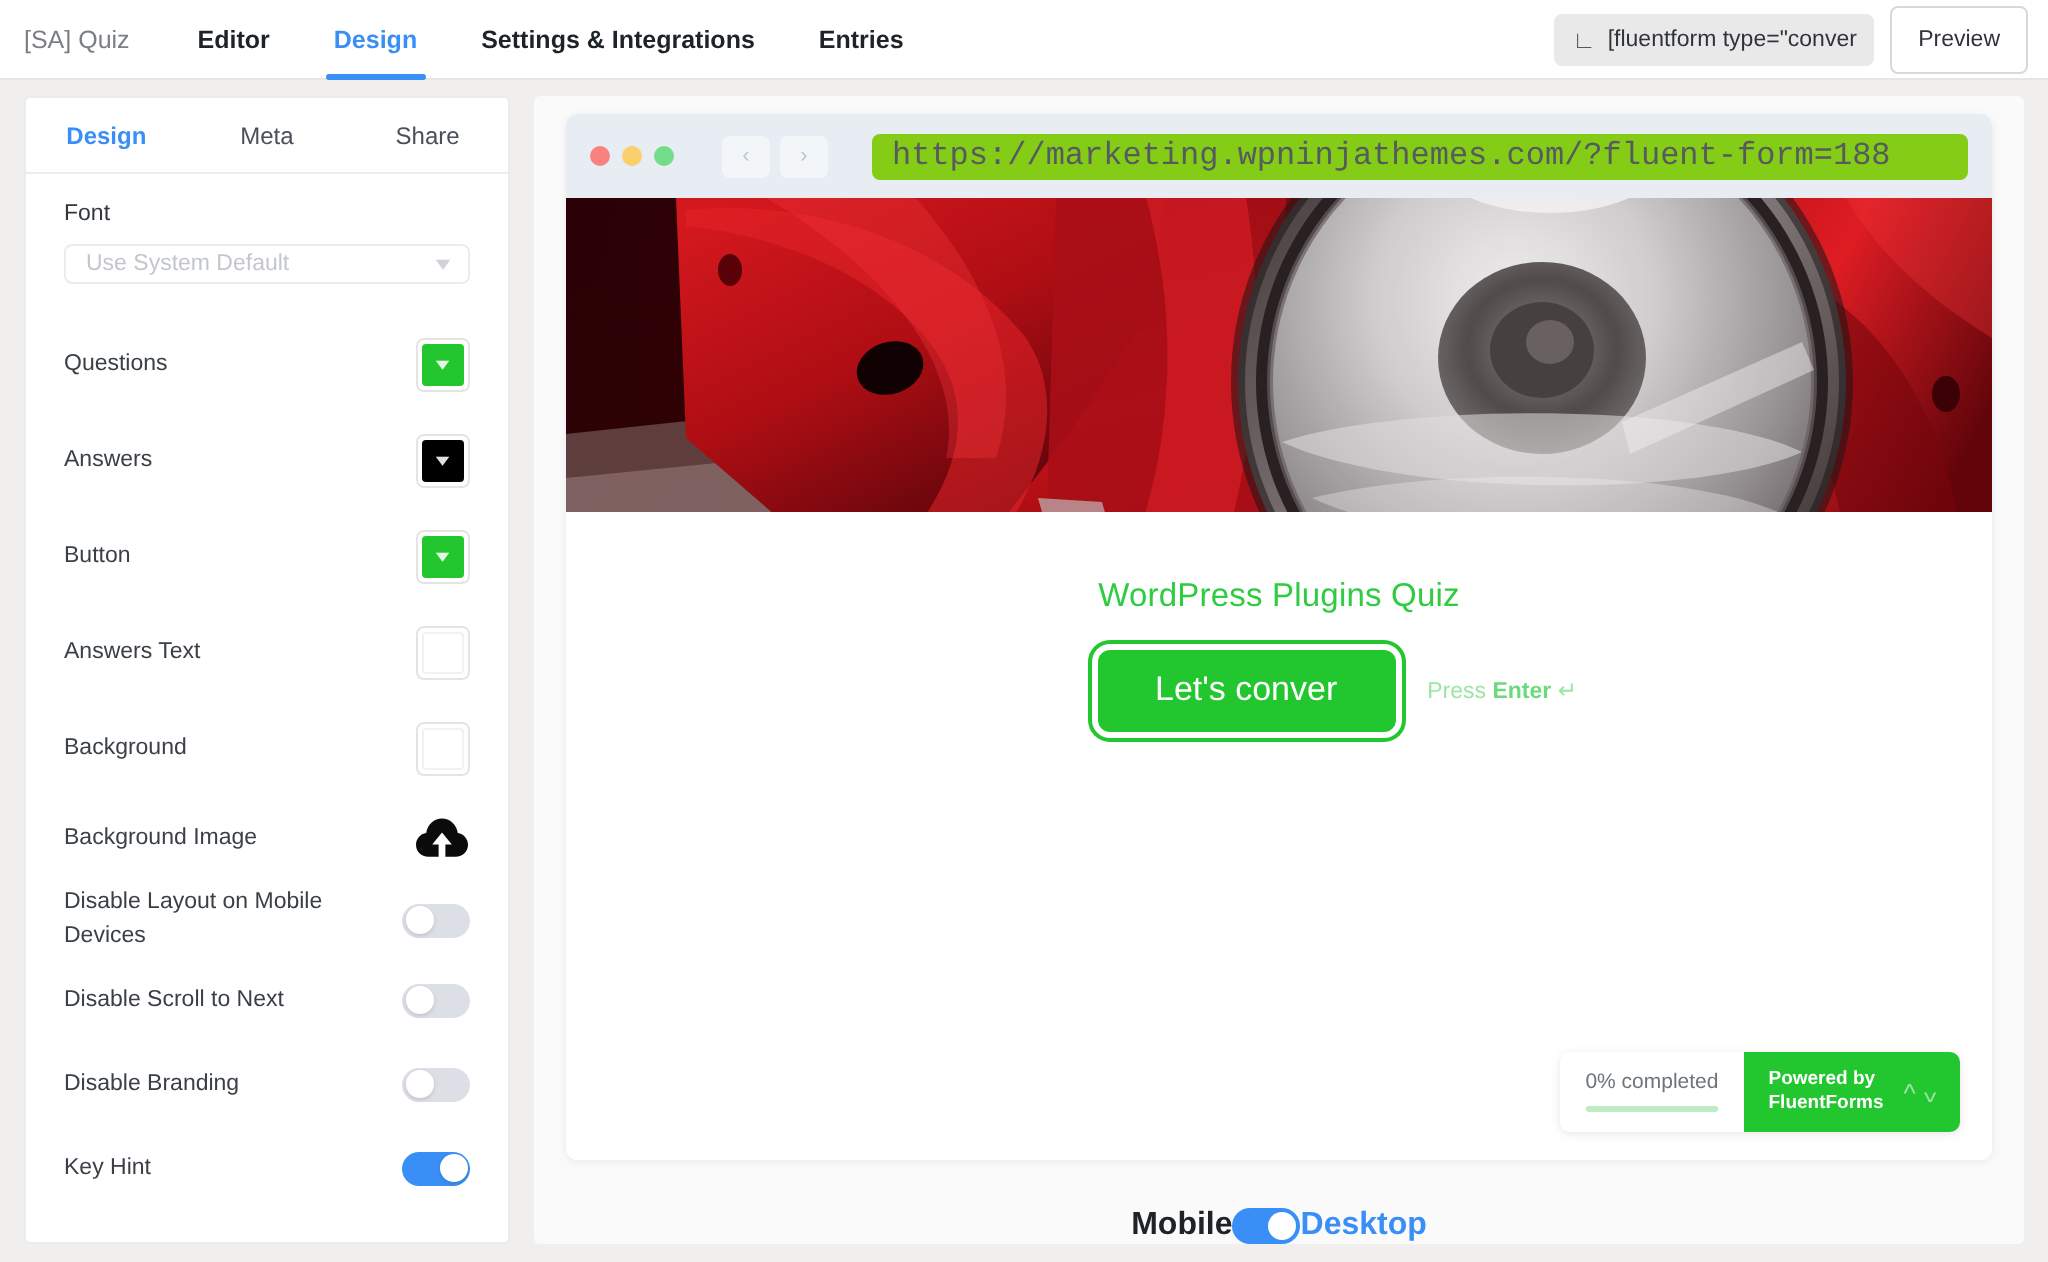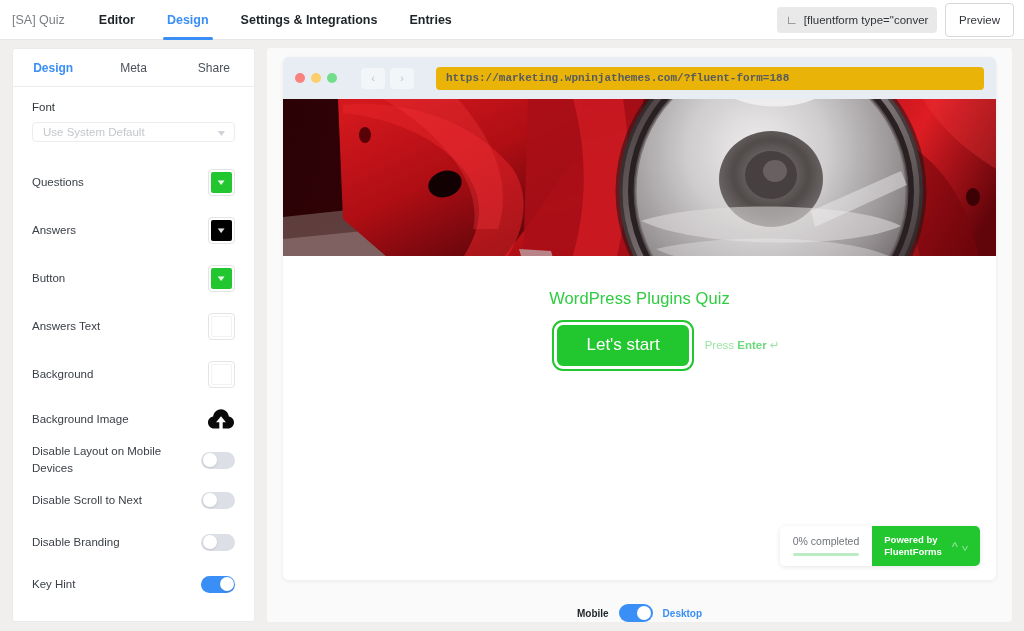--- a/index.html
+++ b/index.html
@@ -131,25 +131,24 @@
   }
   .dots { display: flex; gap: 6px; align-items: center; }
   .dot { width: 10px; height: 10px; border-radius: 50%; }
   .navbtns { display: flex; gap: 5px; margin-left: 14px; }
   .navbtn {
     width: 24px; height: 21px; border-radius: 4px; background: #f2f6f9;
     display: flex; align-items: center; justify-content: center;
     color: #b9c4cd; font-size: 11px; cursor: pointer;
   }
   .urlbar {
-    flex: 1; height: 23px; margin-left: 12px; background: #eab308;
+    flex: 1; height: 23px; margin-left: 12px; background: #84cc16;
     border-radius: 4px; display: flex; align-items: center; padding: 0 10px;
-    font-family: "Liberation Mono", monospace; font-size: 11px; color: #565b60;
+    font-family: "Liberation Mono", monospace; font-size: 16px; color: #565b60;
     cursor: text;
-    font-weight: bold;
   }
 
   .hero {
     height: 172px; width: 100%; position: relative; overflow: hidden;
     background: #2a0406;
   }
   .hero-body { height: 355px; background: #fff; position: relative; }
 
   .quiz-title {
     text-align: center; color: #2ecc40; font-size: 16.5px;
@@ -184,22 +183,22 @@
   .progress-label { font-size: 10.5px; color: #6f7479; margin-bottom: 6px; white-space: nowrap; }
   .progress-track { height: 3px; background: #bdecc4; border-radius: 2px; width: 100%; }
   .powered-box {
     background: #22c62f; color: #fff; display: flex; align-items: center;
     gap: 10px; padding: 0 12px;
   }
   .powered-text { font-size: 9.5px; line-height: 1.25; font-weight: 700; }
   .powered-chevs { display: flex; gap: 4px; color: rgba(255,255,255,.55); font-size: 13px; }
 
   .device-row {
-    display: flex; align-items: center; gap: 10px;
-    margin-top: 24px; font-size: 10px;
+    display: flex; align-items: center; 
+    margin-top: 24px; font-size: 16px;
   }
   .device-row .lbl-mobile { color: #1d2327; font-weight: 700; }
   .device-row .lbl-desktop { color: #3a8ff6; font-weight: 700; }
   .device-toggle {
     width: 34px; height: 18px; border-radius: 9px; background: #3a8ff6;
     position: relative; cursor: pointer;
   }
   .device-toggle .knob {
     position: absolute; top: 2px; right: 2px; width: 14px; height: 14px;
     border-radius: 50%; background: #fff;
@@ -427,21 +426,21 @@
           <path d="M210 160 L260 158 L276 172 L200 172 Z" fill="#9a9396" opacity="0.75"></path>
           <path d="M236 150 L268 152 L272 166 L240 164 Z" fill="#c9c3c5" opacity="0.7"></path>
           <rect x="0" y="0" width="713" height="172" fill="#230104" opacity="0.06"></rect>
         </svg>
       </div>
 
       <div class="hero-body">
         <div class="quiz-title">WordPress Plugins Quiz</div>
 
         <div class="start-row">
-          <button class="start-btn">Let's start</button>
+          <button class="start-btn">Let's conver</button>
           <div class="press-enter">
             <span>Press </span><b>Enter</b><span> ↵</span>
           </div>
         </div>
 
         <div class="footer-widgets">
           <div class="progress-box">
             <div class="progress-label">0% completed</div>
             <div class="progress-track"></div>
           </div>

